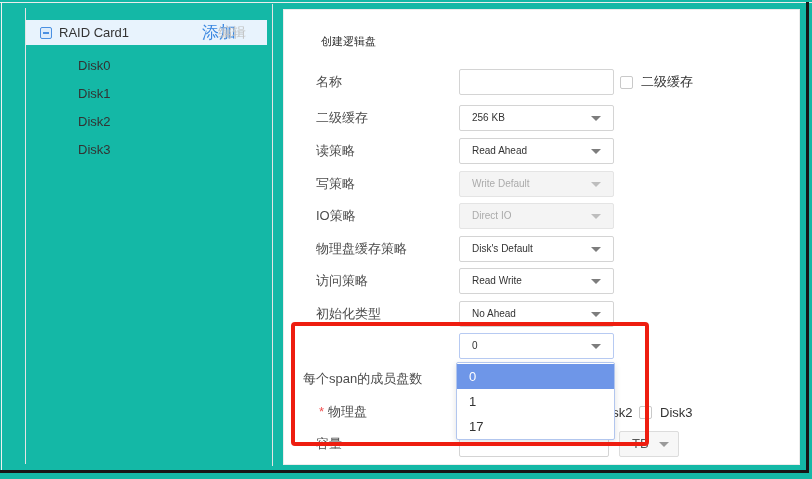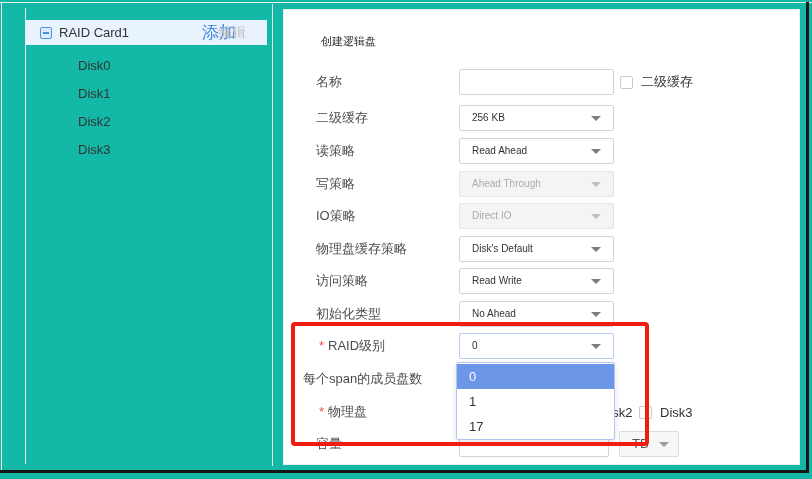--- a/index.html
+++ b/index.html
@@ -122,21 +122,21 @@
       <div class="flabel">读策略</div>
       <div class="ctrl">
         <span>Read Ahead</span>
         <span class="caret"></span>
       </div>
     </div>
 
     <div class="frow" style="top:161px">
       <div class="flabel">写策略</div>
       <div class="ctrl disabled">
-        <span>Ahead Through</span>
+        <span>Write Default</span>
         <span class="caret"></span>
       </div>
     </div>
 
     <div class="frow" style="top:193px">
       <div class="flabel">IO策略</div>
       <div class="ctrl disabled">
         <span>Direct IO</span>
         <span class="caret"></span>
       </div>
@@ -160,23 +160,20 @@
 
     <div class="frow" style="top:291px">
       <div class="flabel">初始化类型</div>
       <div class="ctrl">
         <span>No Ahead</span>
         <span class="caret"></span>
       </div>
     </div>
 
     <div class="frow" style="top:323px">
-      <div class="flabel starred">
-        <span class="star">*</span><span>RAID级别</span>
-      </div>
       <div class="ctrl focused">
         <span>0</span>
         <span class="caret"></span>
       </div>
     </div>
 
     <div class="frow" style="top:356px">
       <div class="flabel long">每个span的成员盘数</div>
       <input class="text-input" value="" style="">
     </div>

